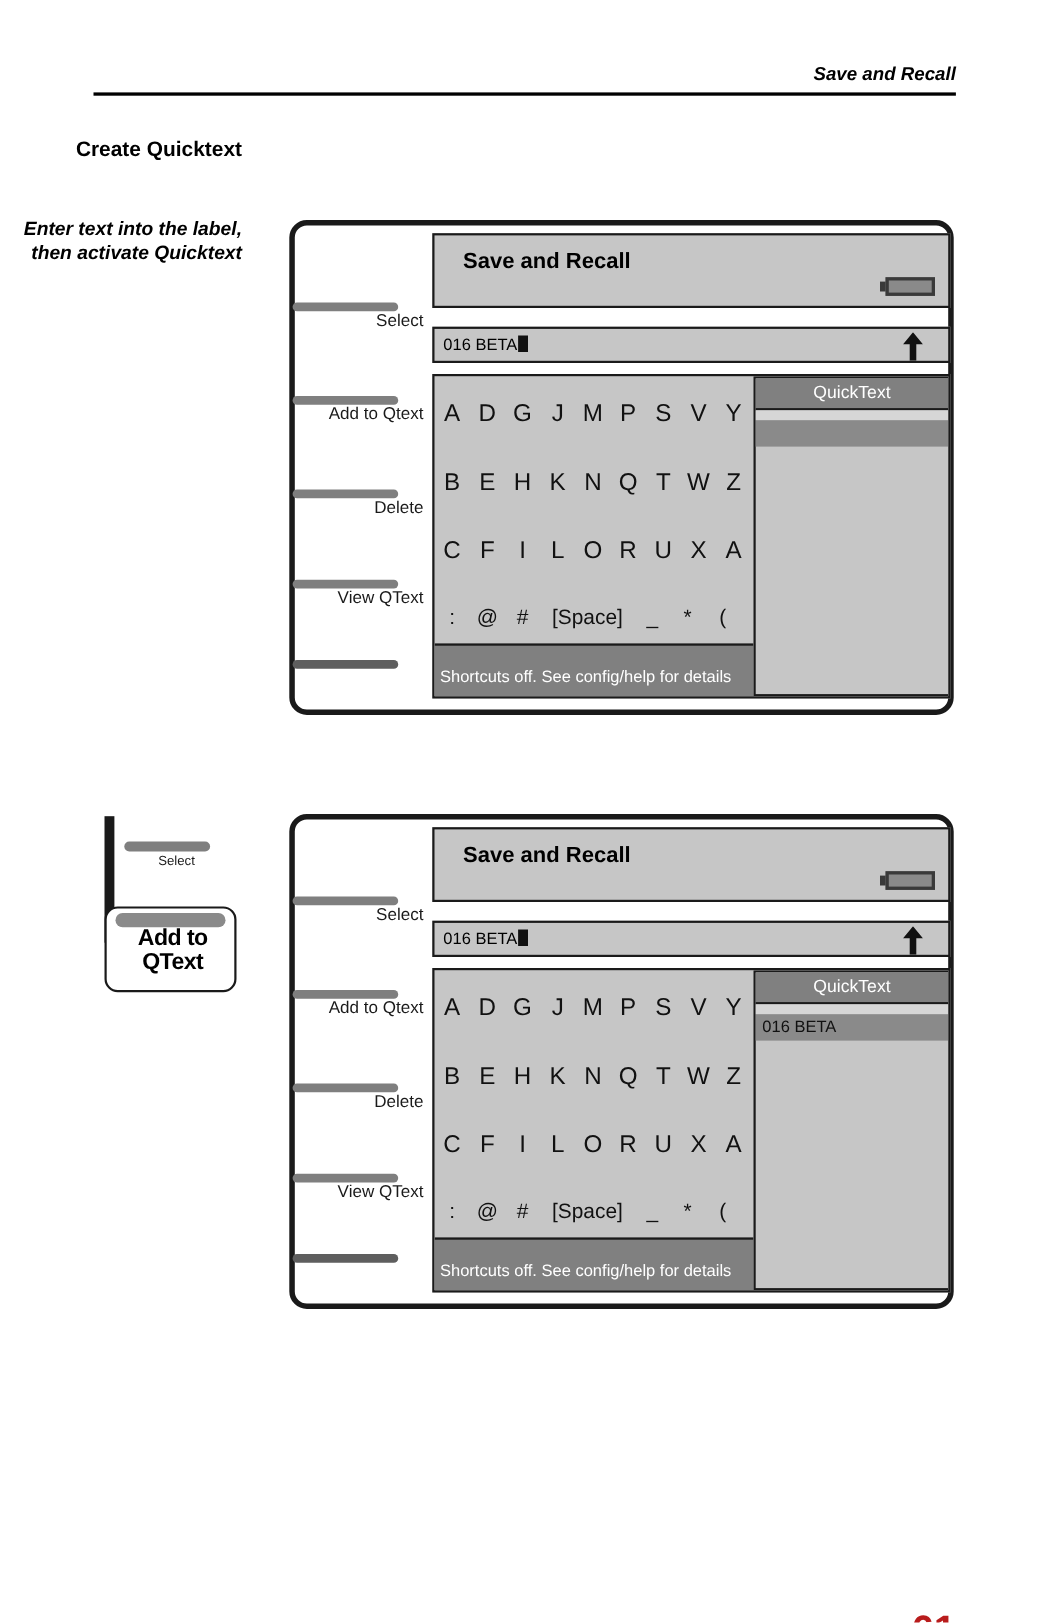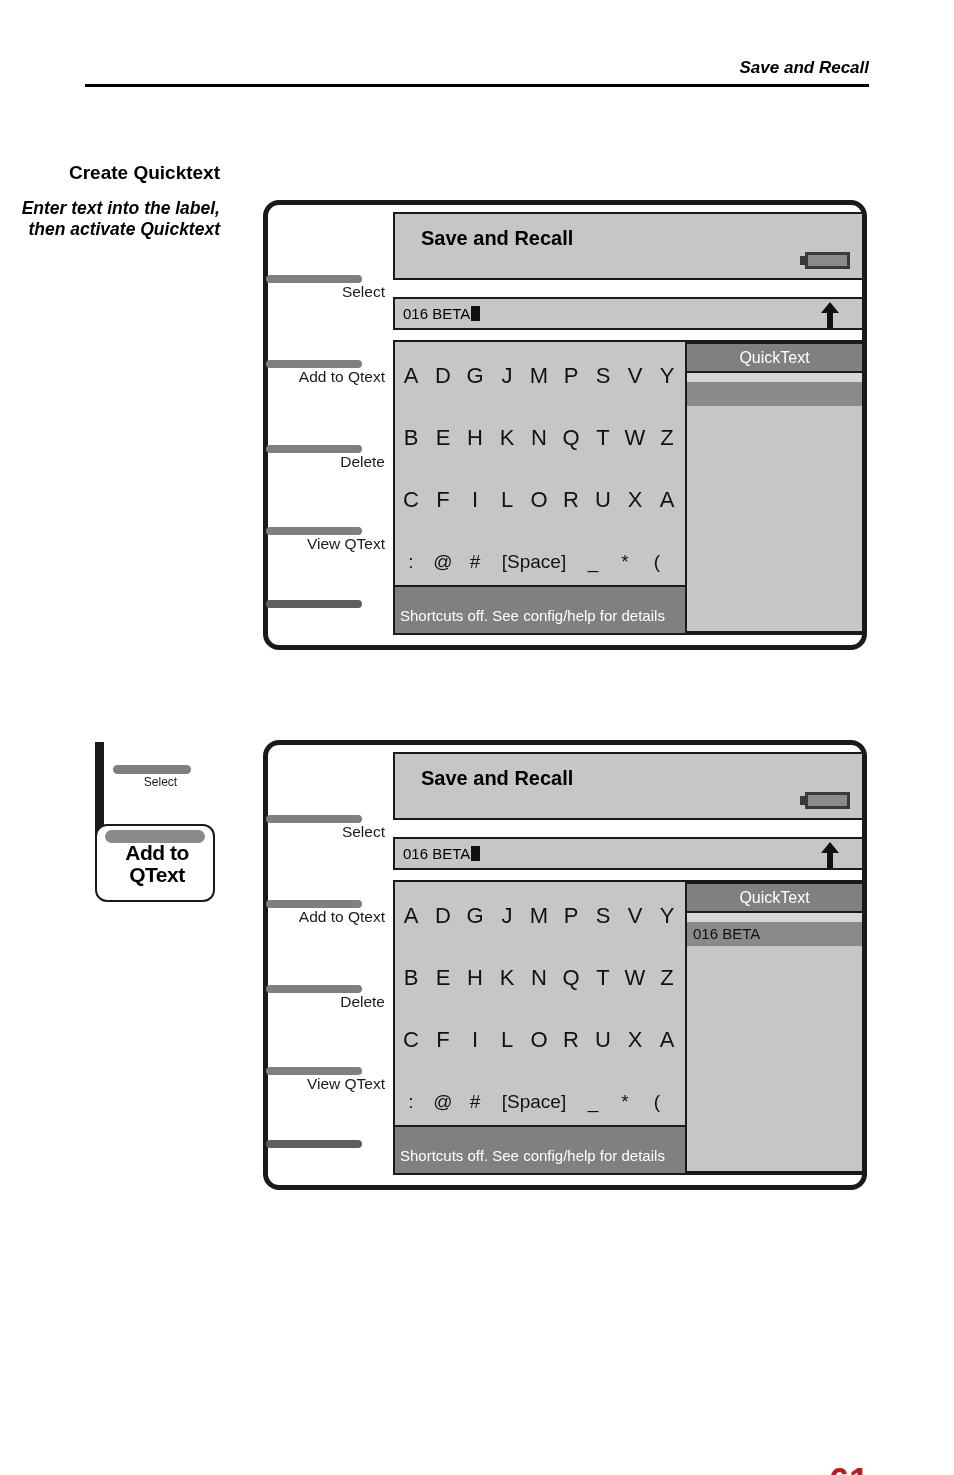--- a/index.html
+++ b/index.html
@@ -17,21 +17,21 @@
     font-size:17px;color:#000;
   }
   .runrule{
     position:absolute;left:85px;top:84px;width:784px;height:3px;background:#000;
   }
 
   
   .marginnote{
     position:absolute;text-align:right;color:#000;line-height:1.18;
   }
-  .note-title{left:18px;top:126px;width:202px;font-weight:bold;font-size:19px;margin-top:36px;}
+  .note-title{left:18px;top:126px;width:202px;font-weight:bold;font-size:19px;}
   .note-sub  {left:18px;top:198px;width:202px;font-weight:bold;font-style:italic;font-size:17.5px;}
   .note-press{left:18px;top:905px;width:202px;font-weight:bold;font-style:italic;font-size:17.5px;}
 
   
   .callout{position:absolute;left:95px;top:742px;width:125px;height:165px;}
   .callout-edge{
     position:absolute;left:0px;top:0px;width:9px;height:115px;background:#1a1a1a;
   }
   .callout-bar{
     position:absolute;left:18px;top:23px;width:78px;height:9px;

